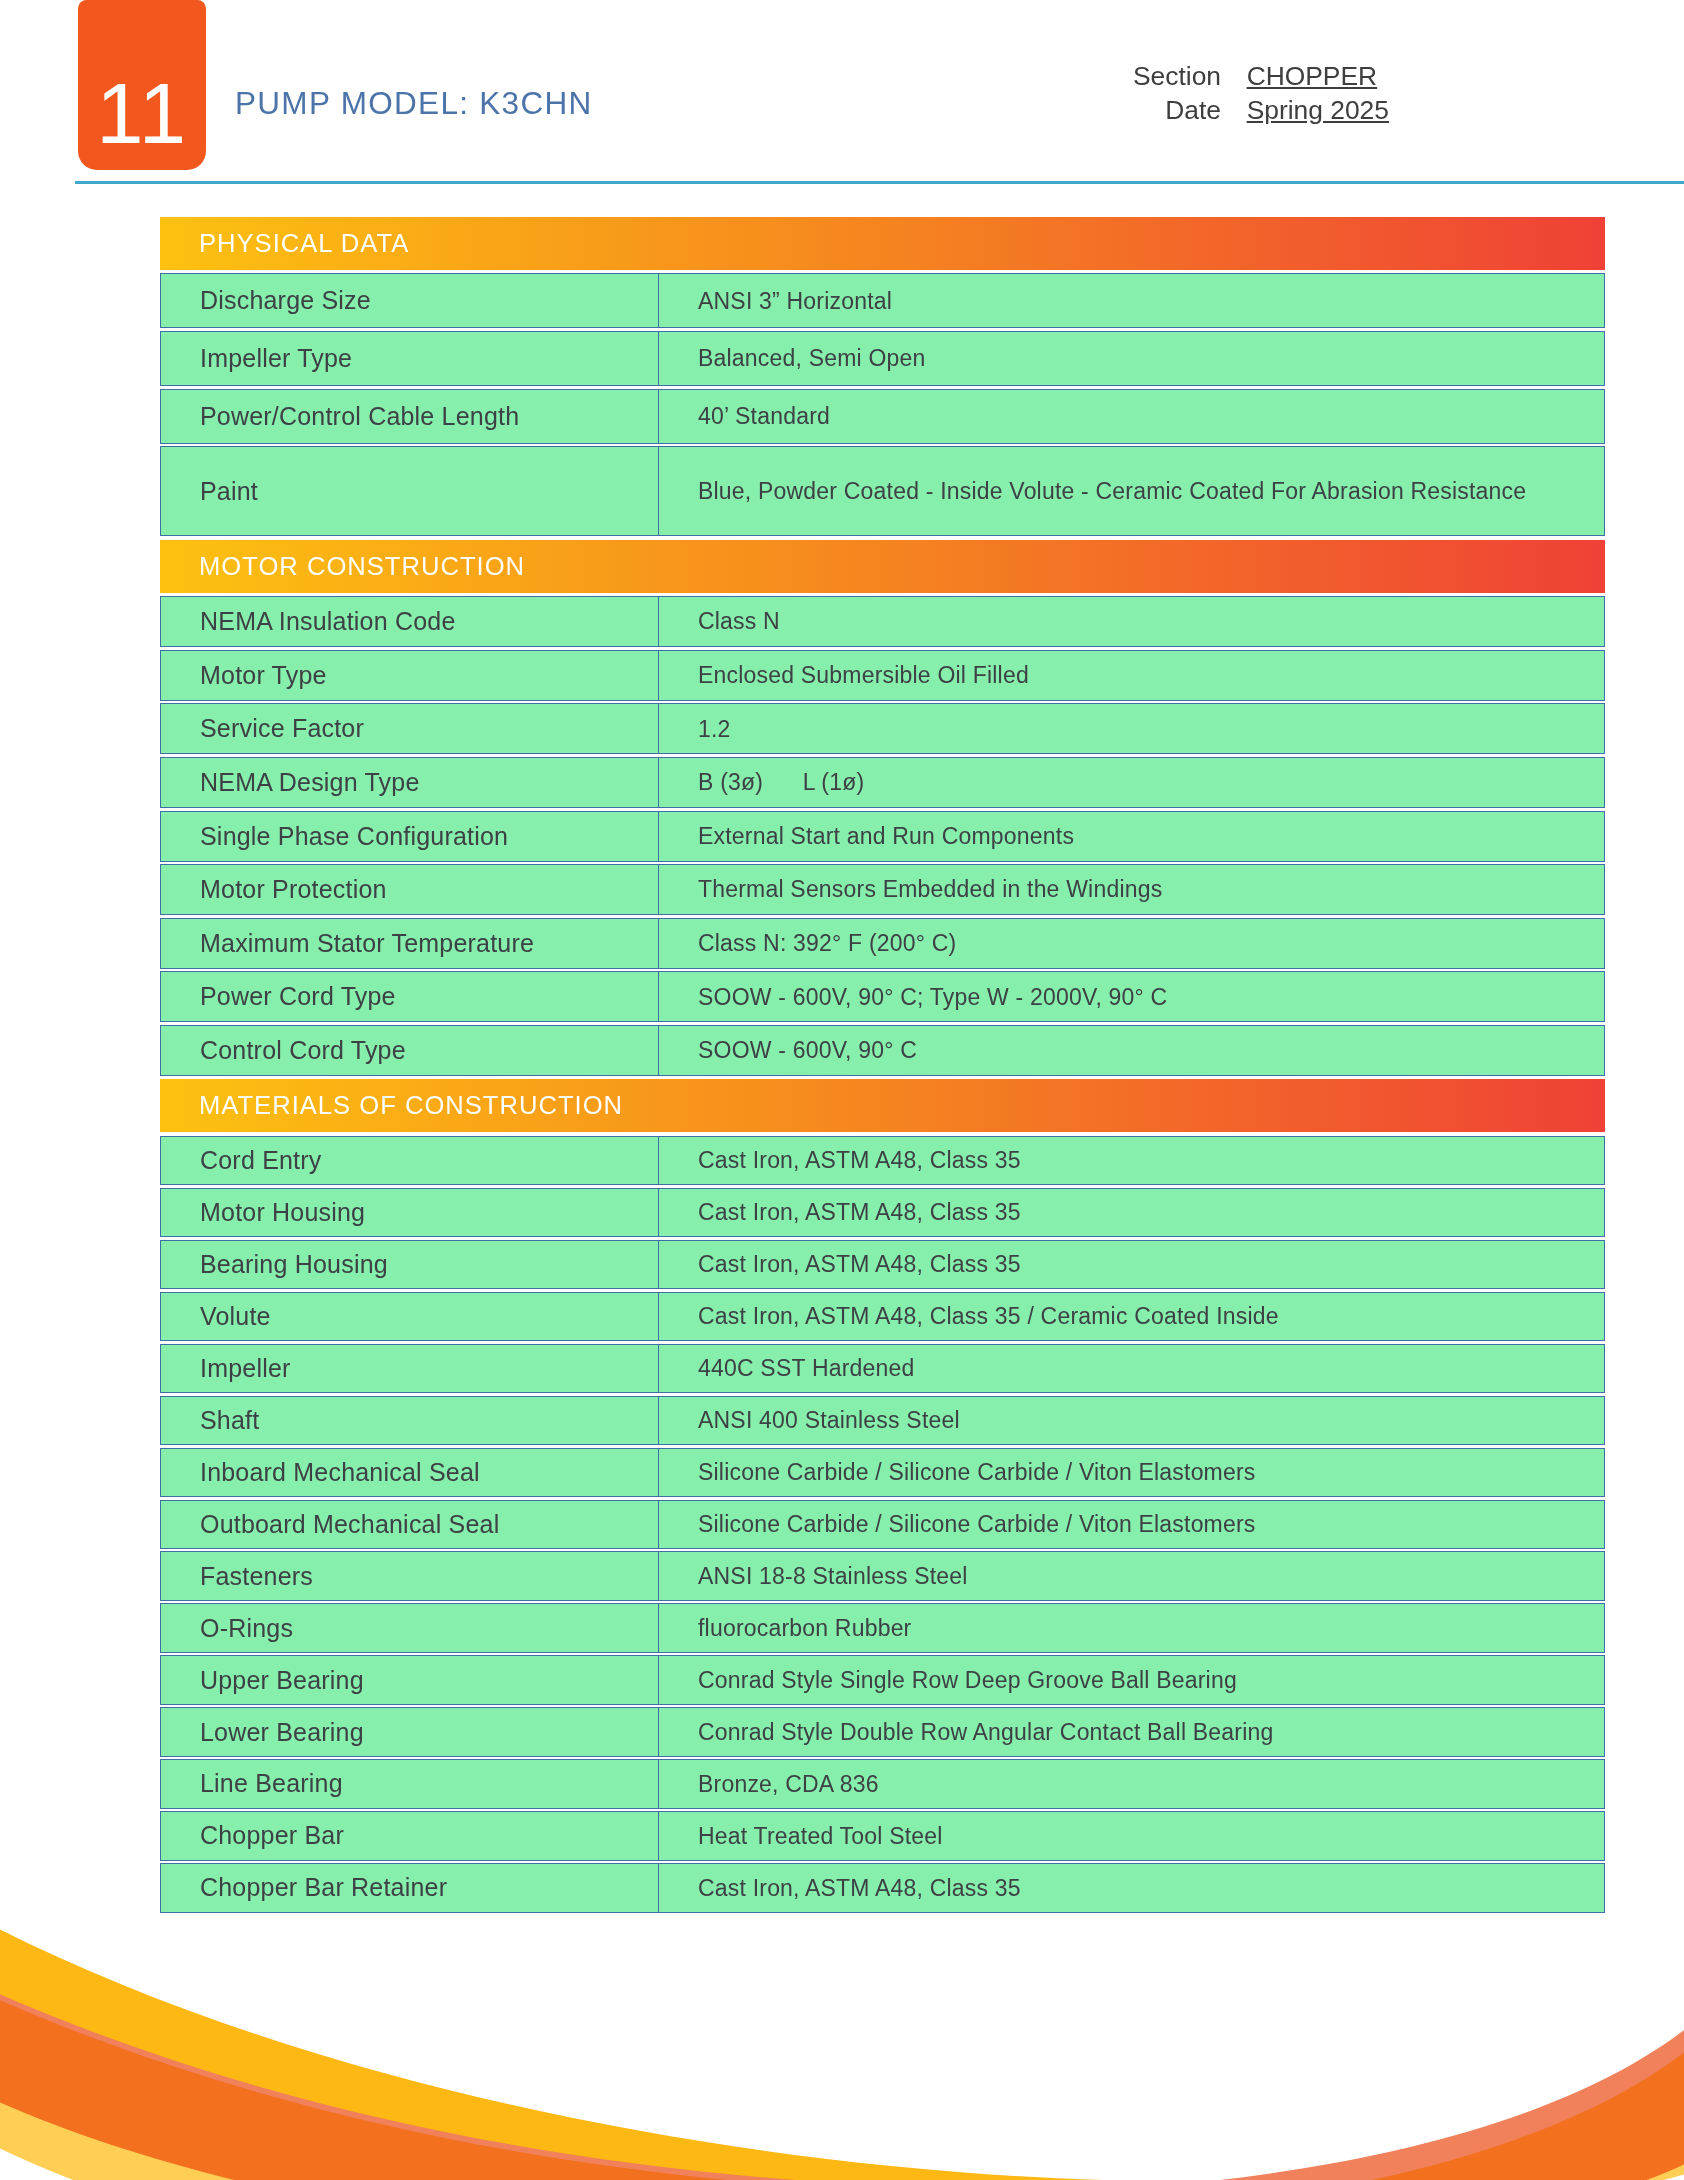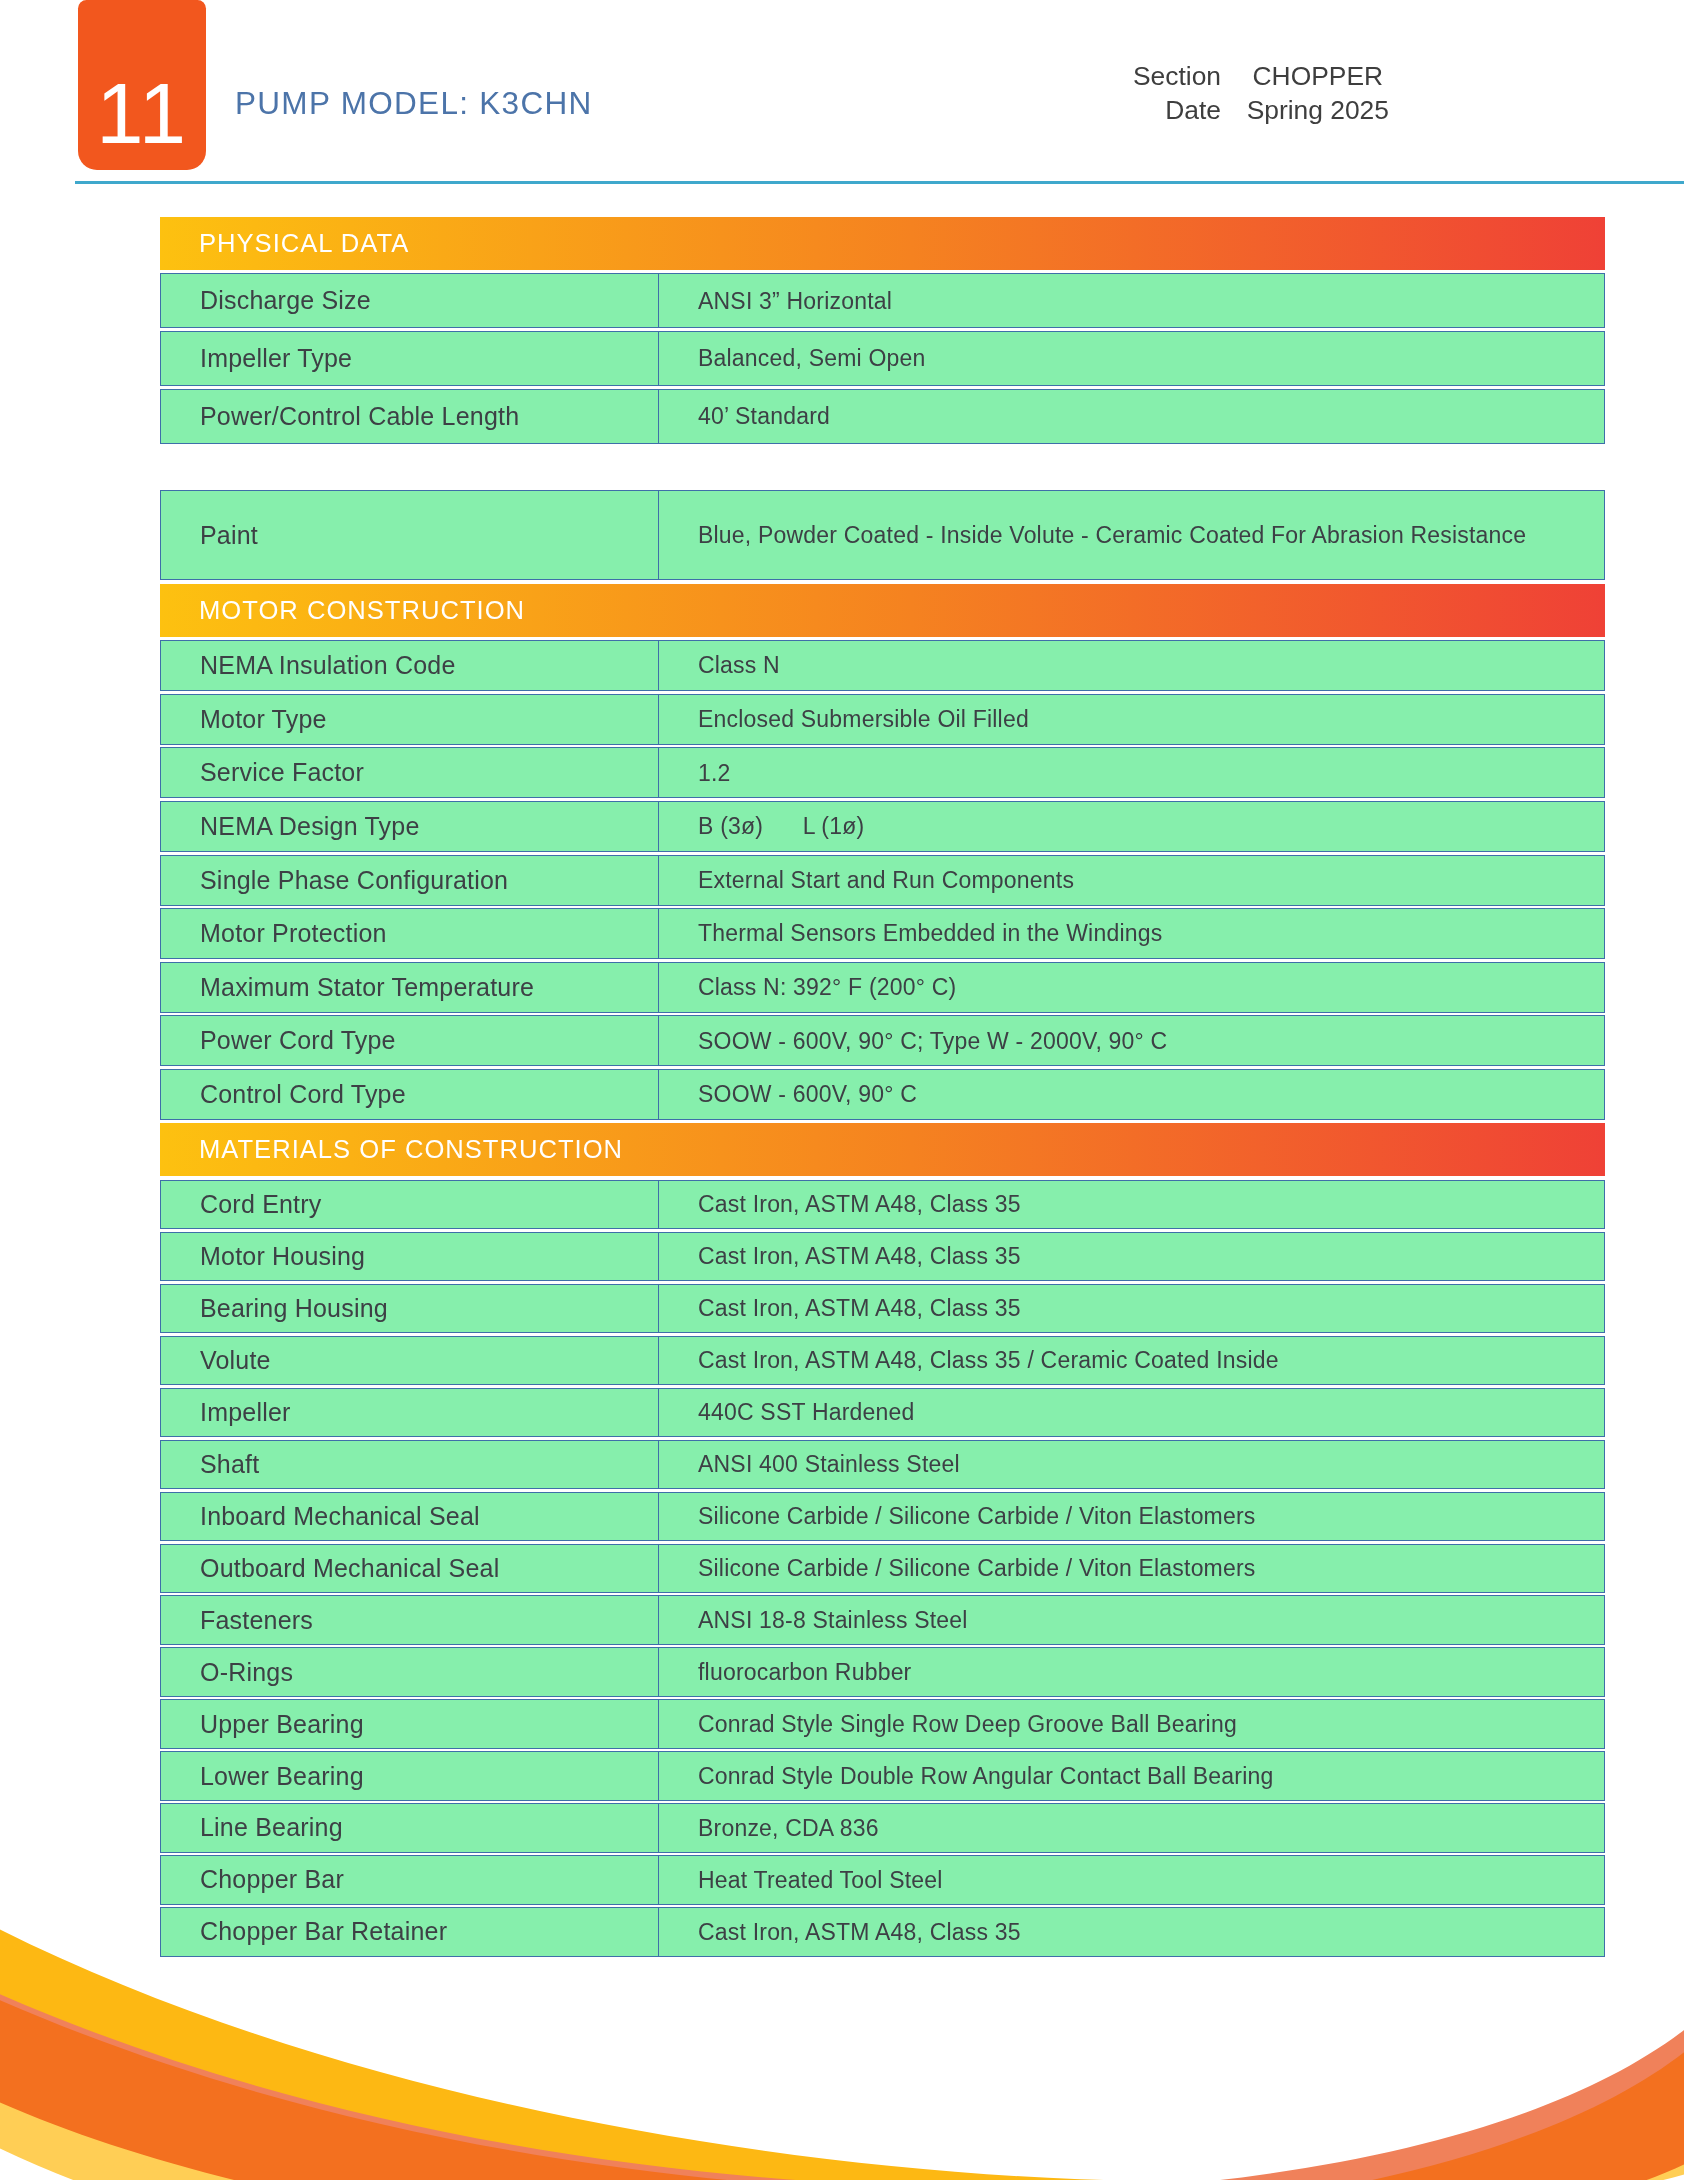--- a/index.html
+++ b/index.html
@@ -21,21 +21,21 @@
     position:absolute; left:235px; top:85px;
     font-size:31.5px; font-weight:500; letter-spacing:1.3px;
     color:var(--title-blue,#4C74A9);
   }
   .meta {
     position:absolute; left:1133px; top:60px;
     display:grid; grid-template-columns:auto auto; column-gap:25.6px; row-gap:1.7px;
     font-size:26.4px; line-height:32px; color:var(--meta-text,#3E3E3E);
   }
   .meta-label { text-align:right; }
-  .meta-value { text-align:center; }
+  .meta-value { text-align:left;text-decoration:underline; }
   .divider {
     position:absolute; left:75px; top:181px; width:1610px; height:2.6px;
     background:var(--divider-blue,#3FA8CC);
   }
   
   .spec-table {
     position:absolute; left:160px; top:216px; width:1445px;
     display:flex; flex-direction:column; gap:2.6px;
   }
   .band {
@@ -54,21 +54,21 @@
     padding:8.5px 17px 8.5px 39px;
     display:flex; align-items:center;
     font-size:25px; color:var(--table-text,#3D4045); letter-spacing:0.2px;
   }
   .tvalue {
     flex:1; box-sizing:border-box;
     padding:8.5px 51px 8.5px 39px;
     display:flex; align-items:center;
     font-size:23px; line-height:1.32; color:var(--table-text,#3D4045); letter-spacing:0.2px;
   }
-  .s0 { min-height:53px; } .s0.tall { min-height:90px;margin-top:44px; }
+  .s0 { min-height:53px; } .s0.tall { min-height:90px; }
   .s1 { min-height:49px; }
   .s2 { min-height:47px; }
   
   .waves { position:absolute; left:0; bottom:0; width:1685px; height:341px; }
   .waves svg { display:block; width:100%; height:100%; }
 </style>
 </head>
 <body>
 
 <div class="tab">

